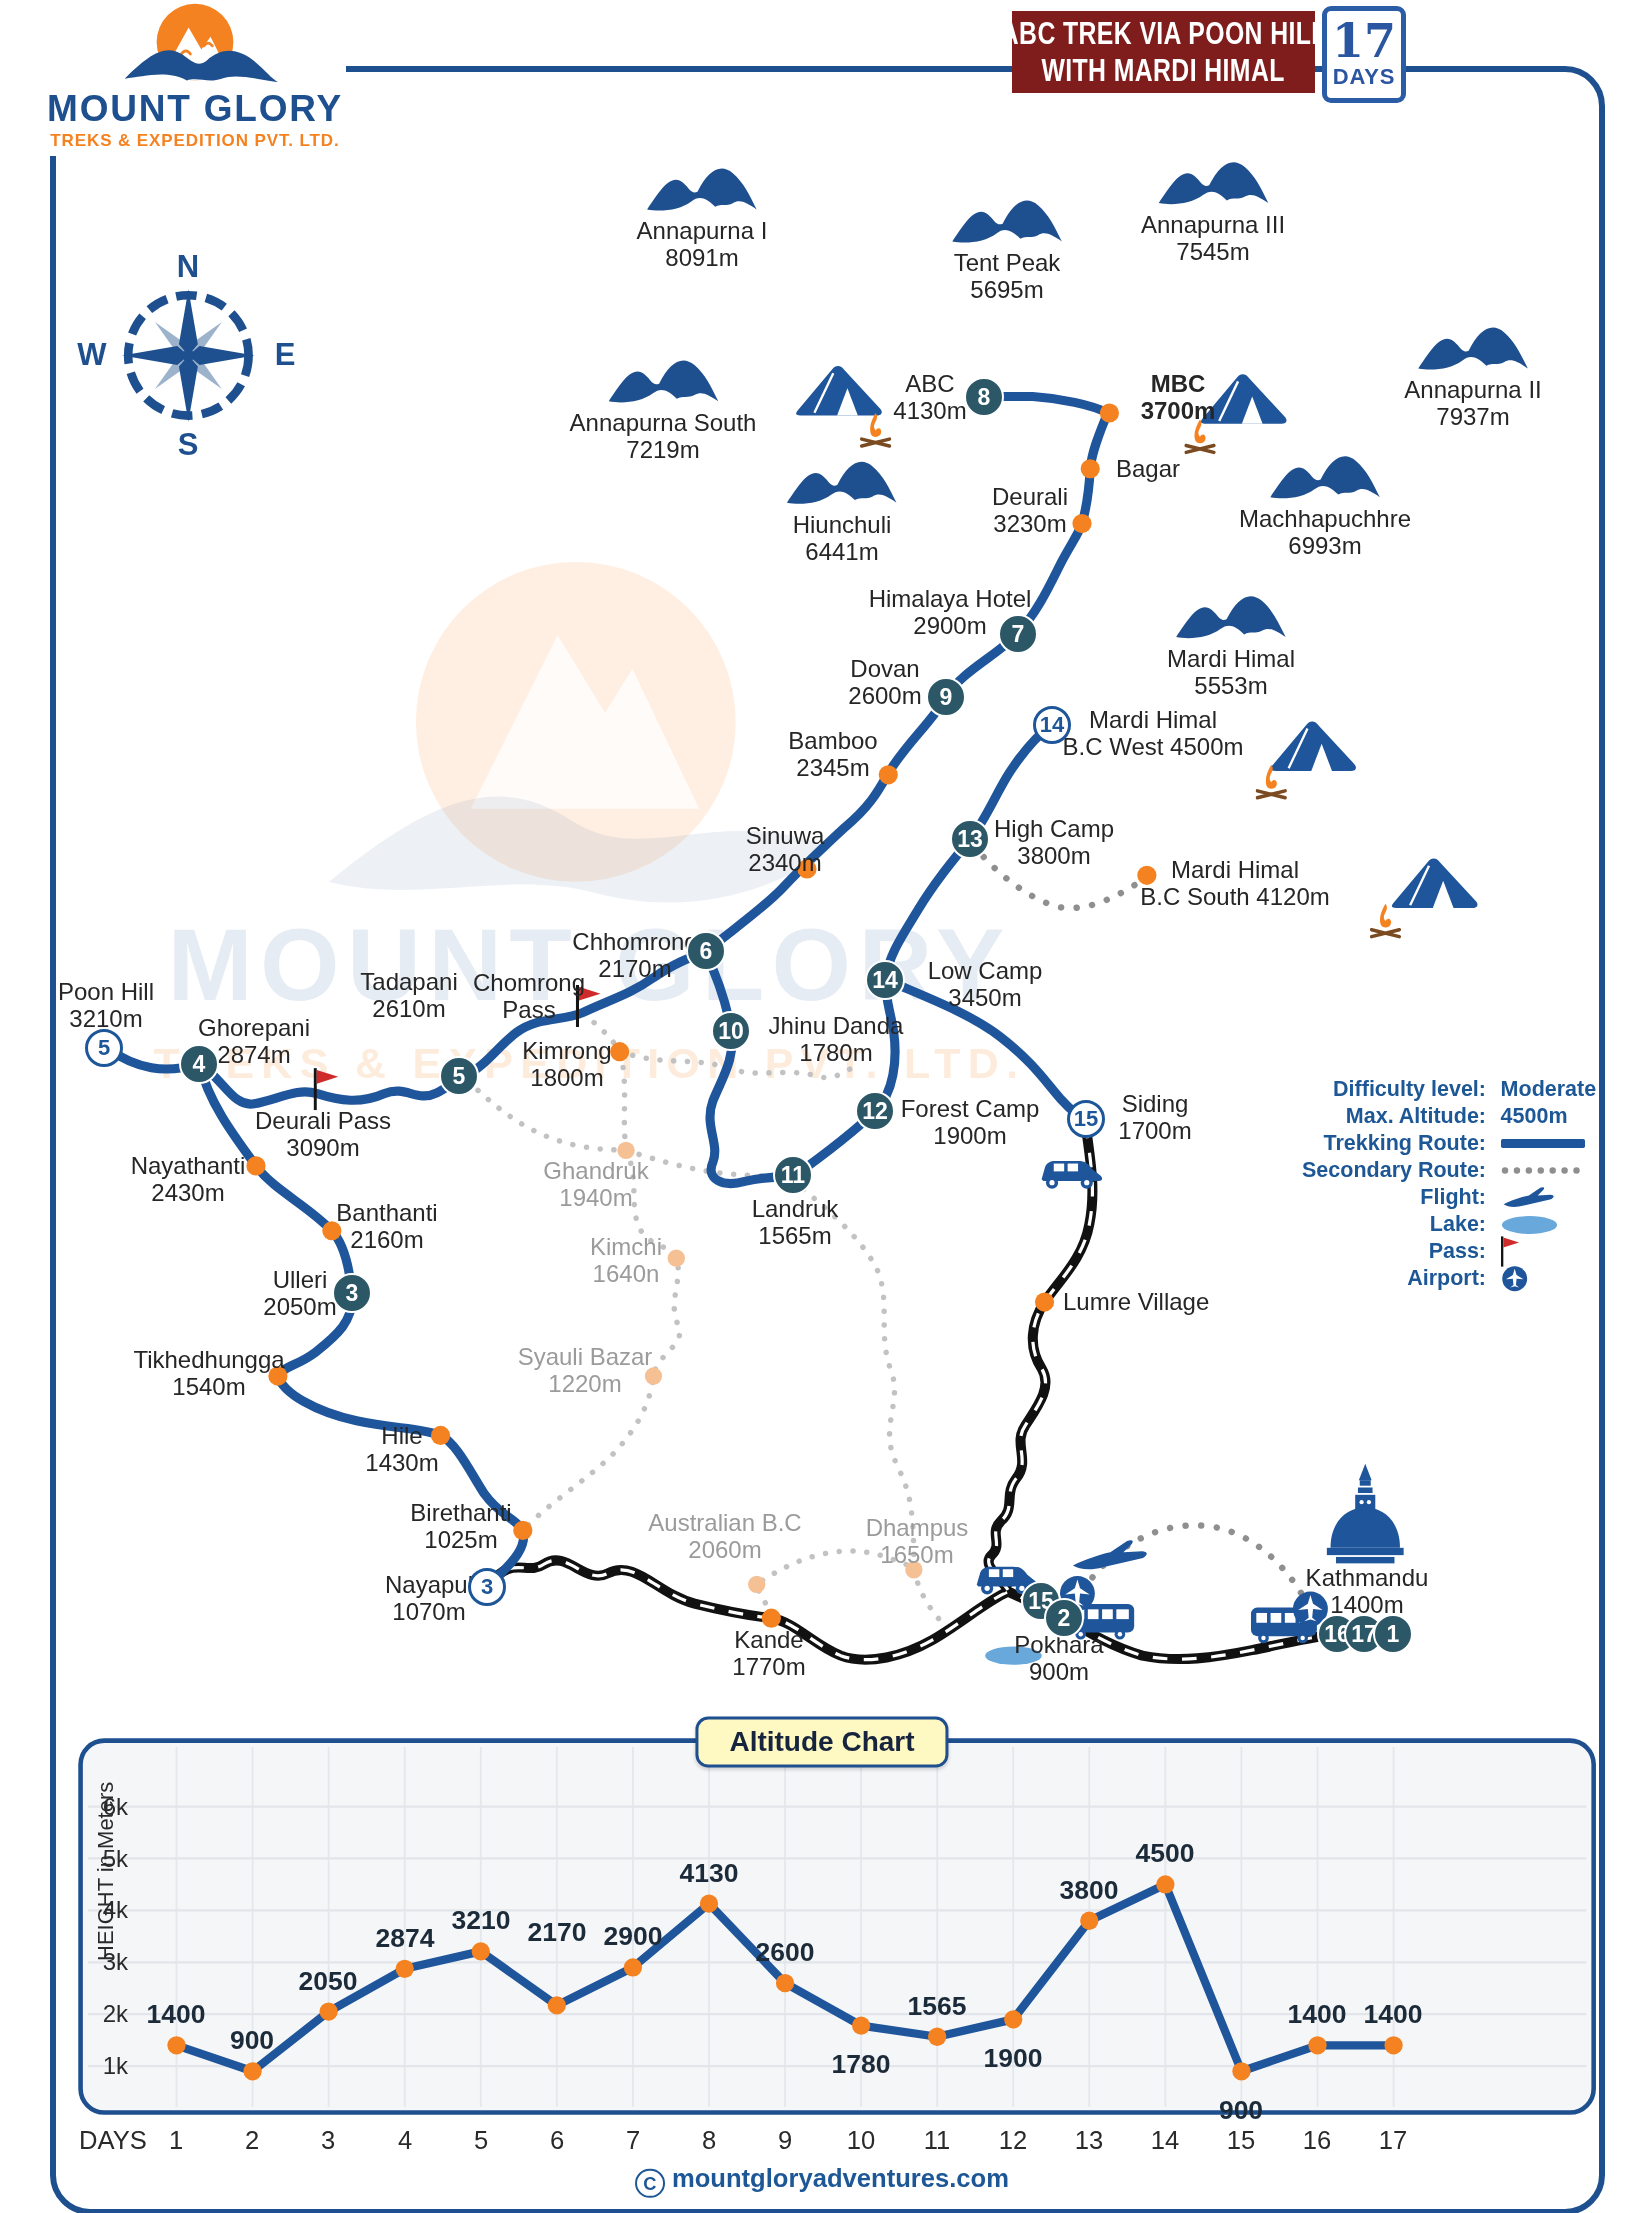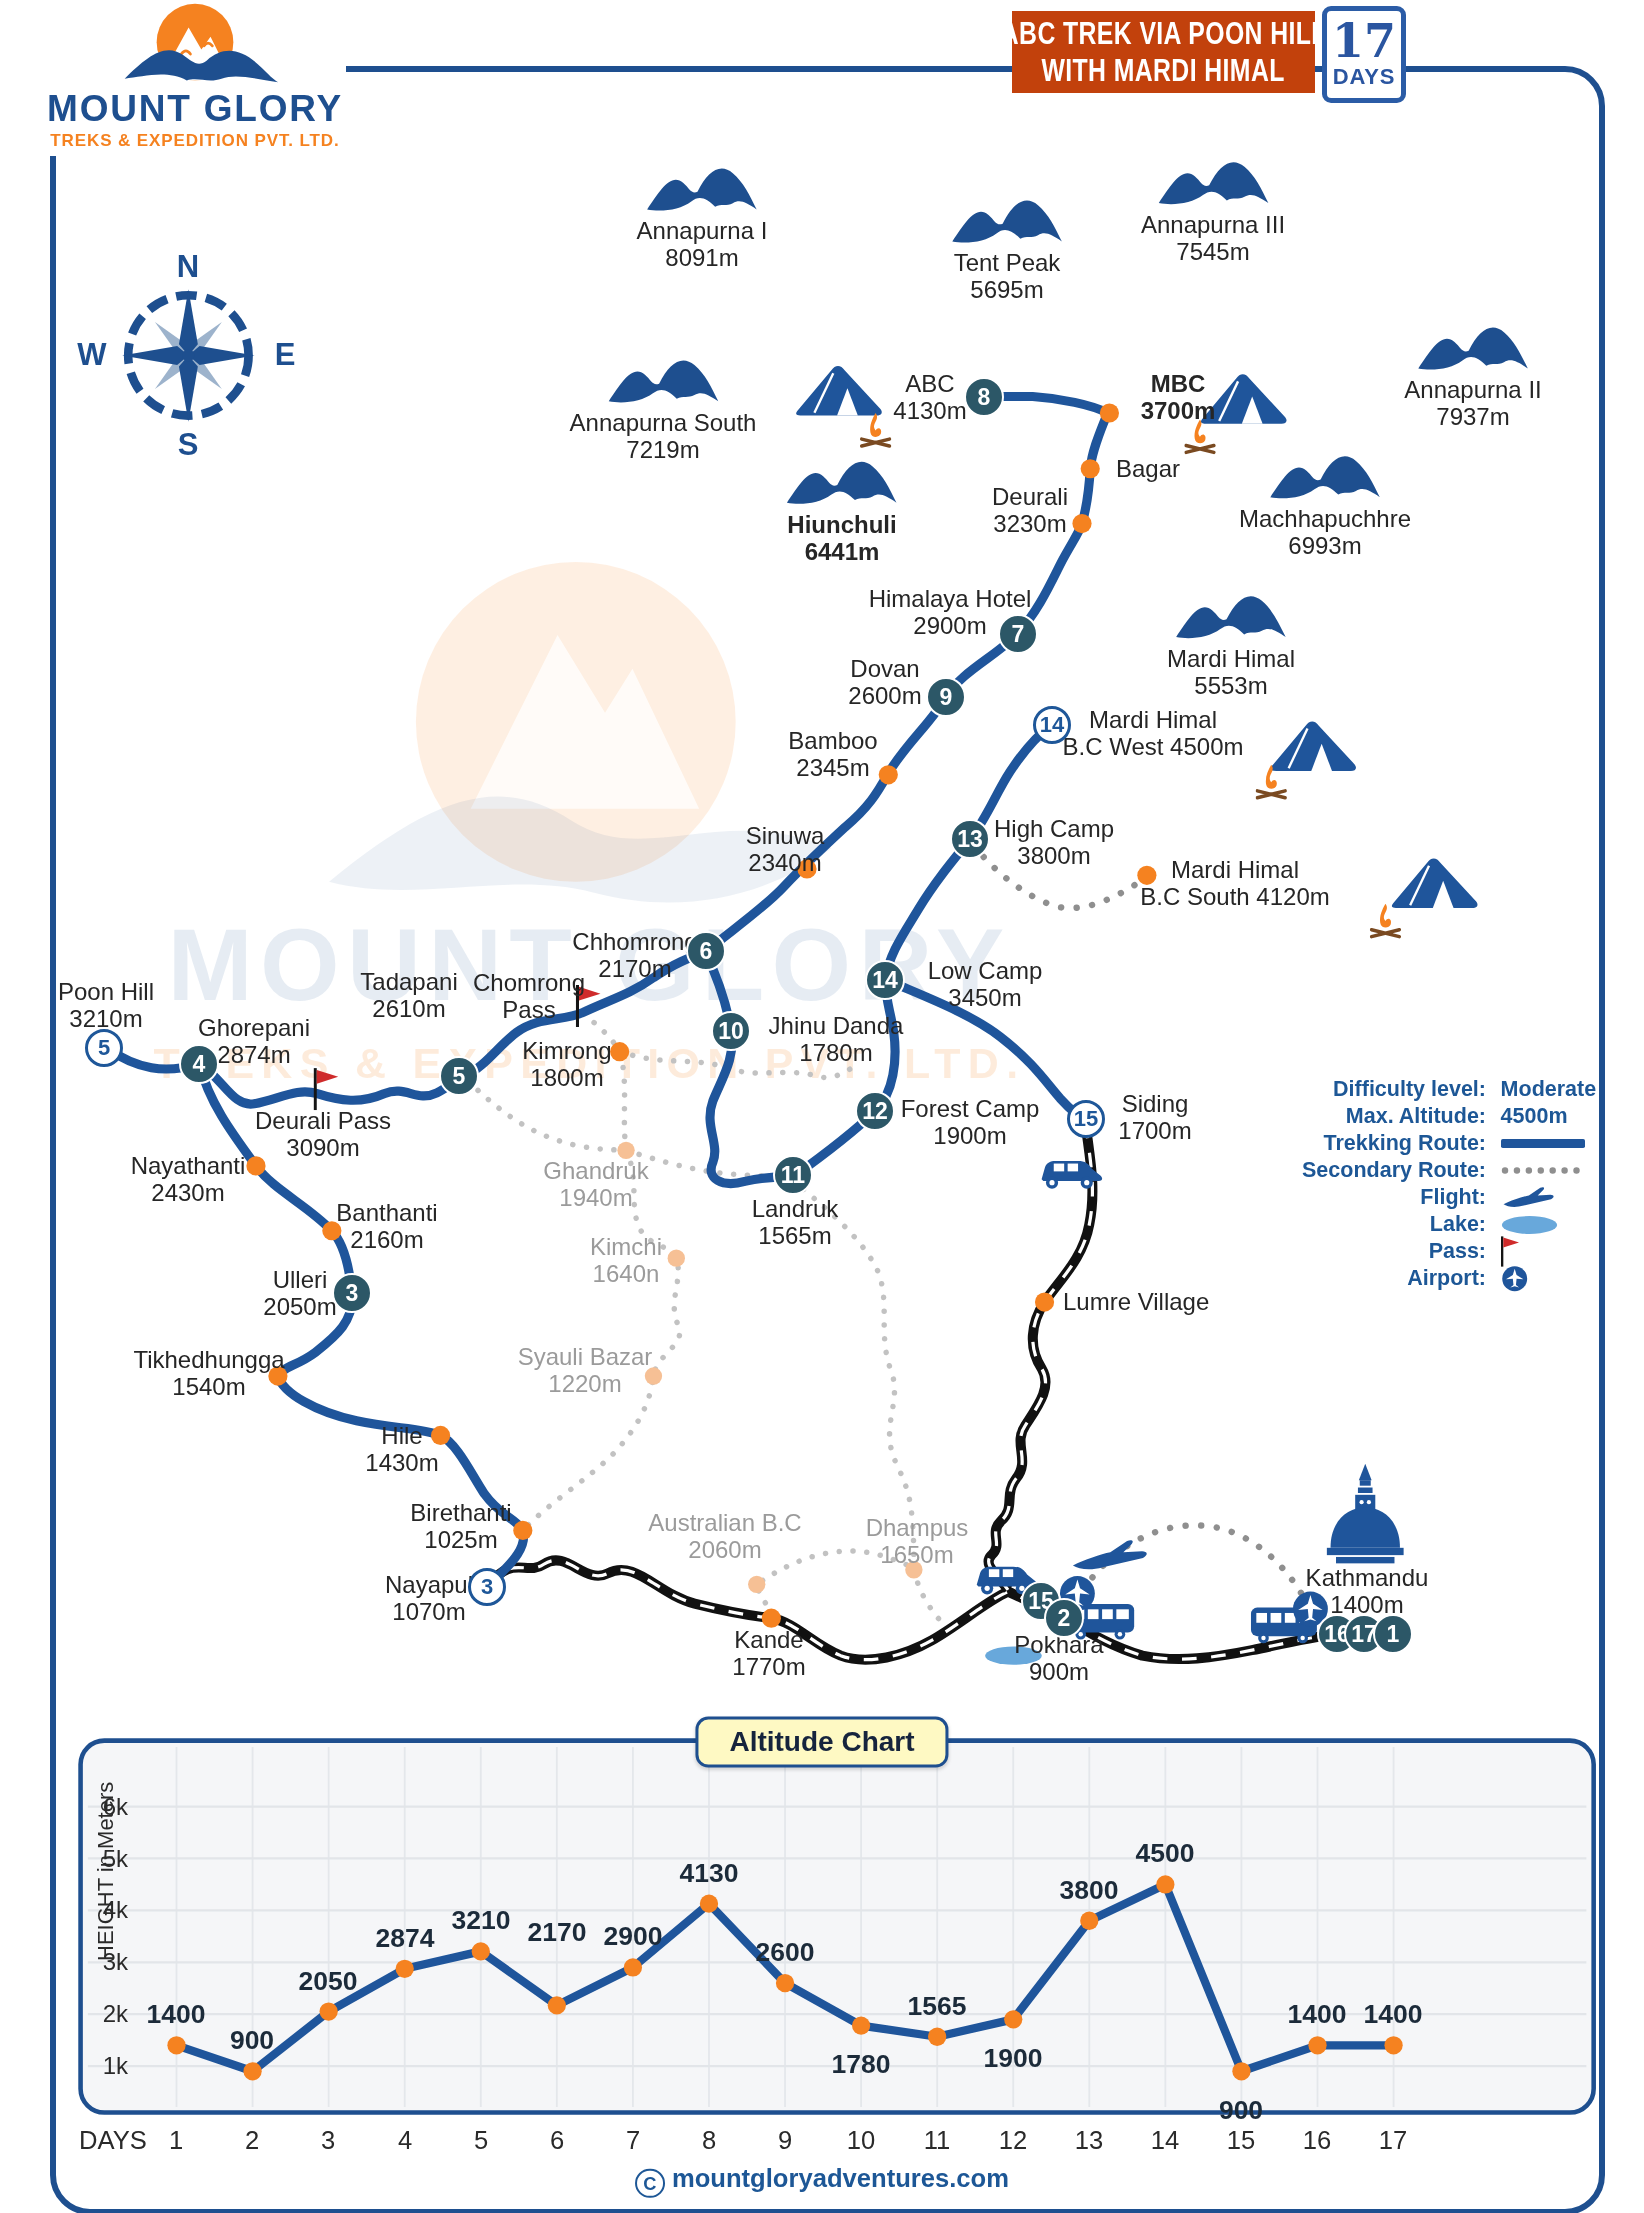--- a/index.html
+++ b/index.html
@@ -5,21 +5,21 @@
   html,body{margin:0;padding:0;background:#ffffff;}
   #page{position:relative;width:1645px;height:2213px;background:#fff;overflow:hidden;
         font-family:"Liberation Sans","DejaVu Sans",sans-serif;}
   
   #frame{position:absolute;left:50px;top:66px;width:1543px;height:2137px;
          border:6.4px solid #1e4f8f;border-radius:40px;z-index:1;}
   
   #logo{position:absolute;left:44px;top:1.8px;width:302px;height:154px;background:#fff;z-index:6;text-align:center;}
   #logo .logo-title{font-size:37px;font-weight:bold;letter-spacing:1.8px;color:#1e4f8f;margin-top:1.8px;}
   #logo .logo-sub{font-size:17px;font-weight:bold;letter-spacing:0.9px;color:#f58220;margin-top:1.8px;}
-  #title-box{position:absolute;left:1012px;top:11px;width:303px;height:82px;background:#c2410c;z-index:6;
+  #title-box{position:absolute;left:1012px;top:11px;width:303px;height:82px;background:#7f1d1d;z-index:6;
              display:flex;flex-direction:column;justify-content:center;align-items:center;}
   #title-box .tl{color:#fff;font-weight:bold;font-size:31px;line-height:37px;white-space:nowrap;
                  transform:scaleX(.8);letter-spacing:0.5px;}
   #days-box{position:absolute;left:1322px;top:5.5px;width:84px;height:97px;background:#fff;border:5.5px solid #2b5ca6;
             border-radius:9.1px;z-index:6;display:flex;flex-direction:column;align-items:center;justify-content:center;box-sizing:border-box;}
   #days-box .d-num{font-family:"DejaVu Serif","Liberation Serif",serif;font-weight:bold;font-size:46px;line-height:46px;color:#2a55a0;}
   #days-box .d-word{font-weight:bold;font-size:22px;color:#2a55a0;letter-spacing:0.9px;}
   
   #gfx{position:absolute;left:0;top:0;z-index:2;}
   #labels{position:absolute;left:0;top:0;width:1645px;height:2213px;z-index:3;}
@@ -311,21 +311,21 @@
         <div>7545m</div>
       </div>
       <div class="map-label" style="left: 1473px; top: 376px;">
         <div>Annapurna II</div>
         <div>7937m</div>
       </div>
       <div class="map-label" style="left: 663px; top: 409px;">
         <div>Annapurna South</div>
         <div>7219m</div>
       </div>
-      <div class="map-label" style="left: 842px; top: 511px; font-weight: bold;">
+      <div class="map-label" style="left: 842px; top: 511px;">
         <div>Hiunchuli</div>
         <div>6441m</div>
       </div>
       <div class="map-label" style="left: 1325px; top: 505px;">
         <div>Machhapuchhre</div>
         <div>6993m</div>
       </div>
       <div class="map-label" style="left: 1231px; top: 645px;">
         <div>Mardi Himal</div>
         <div>5553m</div>

